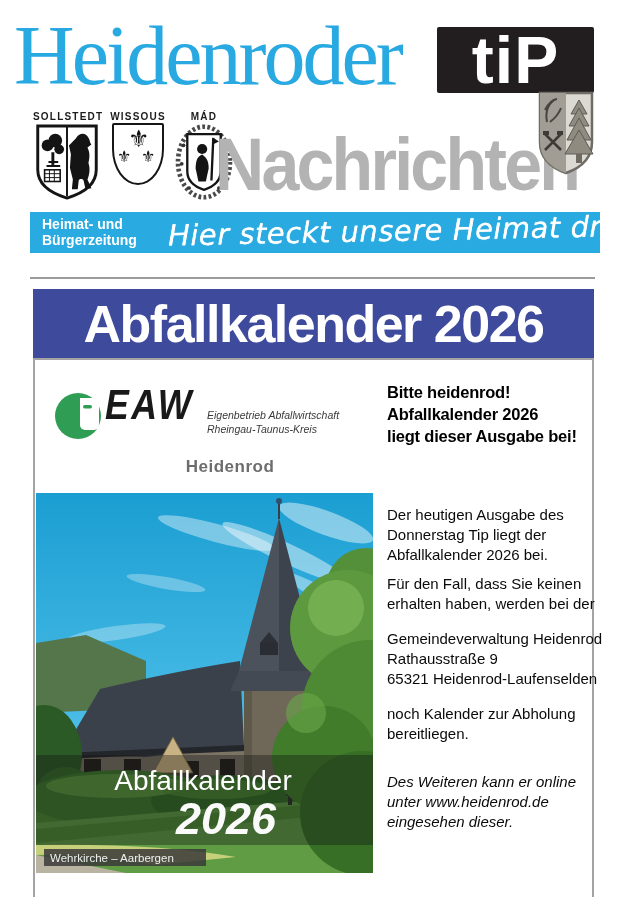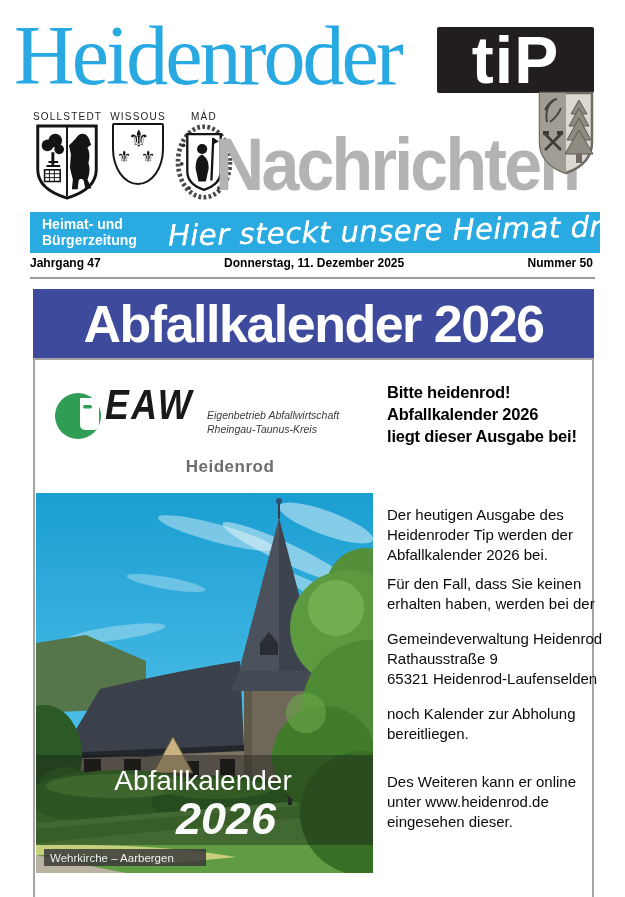--- a/index.html
+++ b/index.html
@@ -7,21 +7,21 @@
         font-family:"Liberation Sans",sans-serif;color:#111;padding-left:8px;}
   .abs{position:absolute;}
 
   
   .mast-title{left:14px;top:14px;font-family:"Liberation Serif",serif;
     font-size:84px;line-height:1;color:#29a9e1;letter-spacing:-3px;white-space:nowrap;}
   .tip-logo{left:437px;top:27px;width:157px;height:66px;background:#221e1f;border-radius:2px;
     display:flex;align-items:center;justify-content:center;}
   .tip-logo span{color:#fff;font-weight:900;font-size:66px;letter-spacing:1px;line-height:1;}
   .crest{text-align:center;}
-  .crest-label{font-size:10px;letter-spacing:1.2px;color:#1c1c1c;margin-bottom:1px;white-space:nowrap;}
+  .crest-label{font-size:10px;letter-spacing:1.2px;color:#1c1c1c;margin-bottom:1px;white-space:nowrap;font-weight:bold;}
   .mast-sub{left:215px;top:128px;font-size:74px;font-weight:bold;color:#b3b3b3;
     letter-spacing:-3px;line-height:1;transform:scaleX(.92);transform-origin:left;white-space:nowrap;}
   .hr-crest{left:537px;top:90px;}
 
   .blue-bar{left:30px;top:212px;width:570px;height:41px;background:#29abe2;}
   .tagline{left:12px;top:4px;color:#fff;font-weight:bold;font-size:14px;line-height:16px;}
   .slogan{left:138px;top:2px;width:440px;color:#fff;font-size:29px;font-style:italic;
     font-family:"DejaVu Sans",sans-serif;transform:rotate(-1.2deg);letter-spacing:.5px;
     text-shadow:0 0 .7px #fff;white-space:nowrap;}
 
@@ -38,21 +38,21 @@
   .content-box{left:33px;top:358px;width:561px;height:654px;border:2px solid #a3a3a3;
     box-sizing:border-box;background:#fff;}
   .eaw-acronym{left:70px;top:24px;font-size:42px;font-weight:bold;font-style:italic;
     letter-spacing:3px;color:#191919;transform:scaleX(.85);transform-origin:left;line-height:1;}
   .eaw-org{left:172px;top:48px;font-size:10.5px;font-style:italic;color:#3a3a3a;line-height:14px;}
   .eaw-town{left:45px;top:97px;width:300px;text-align:center;font-size:17px;font-weight:bold;
     color:#6d6d6d;letter-spacing:.5px;}
   .notice{left:352px;top:21px;font-size:16.5px;font-weight:bold;line-height:22px;color:#000;
     letter-spacing:-.2px;white-space:nowrap;}
   .body-par{left:352px;width:238px;font-size:15px;line-height:20px;color:#0a0a0a;white-space:nowrap;}
-  .p1{top:145px;} .p2{top:214px;} .p3{top:269px;} .p4{top:344px;} .p5{top:412px;}
+  .p1{top:145px;} .p2{top:214px;} .p3{top:269px;} .p4{top:344px;} .p5{top:412px;font-style:italic;}
   .photo{left:1px;top:133px;width:337px;height:380px;}
 
   
   .shield-css{width:52px;height:62px;border:2.5px solid #161616;box-sizing:border-box;
     border-radius:2px 2px 50% 50%/2px 2px 58% 58%;position:relative;background:#fff;margin:0 auto;}
   .fleur{position:absolute;color:#141414;line-height:1;}
   .fleur-big{font-size:24px;left:14px;top:2px;}
   .fleur-l{font-size:16px;left:3px;top:24px;}
   .fleur-r{font-size:16px;left:27px;top:24px;}
 </style>
@@ -129,25 +129,20 @@
   </svg>
 
   <div class="abs blue-bar">
     <div class="abs tagline">
       <div>Heimat- und</div>
       <div>Bürgerzeitung</div>
     </div>
     <div class="abs slogan">Hier steckt unsere Heimat drin!</div>
   </div>
 
-  <div class="abs dateline">
-    <span>Jahrgang 47</span>
-    <span>Donnerstag, 11. Dezember 2025</span>
-    <span>Nummer 50</span>
-  </div>
   <div class="abs rule"></div>
 
   <div class="abs banner">
     <span>Abfallkalender 2026</span>
   </div>
 
   <div class="abs content-box">
 
     <svg class="abs" style="left:19px;top:28px;" width="52" height="56" viewBox="0 0 52 56">
       <circle cx="24" cy="28" r="23" fill="#2f9e54"></circle>
@@ -162,21 +157,21 @@
     </div>
 
     <div class="abs notice">
       <div>Bitte heidenrod!</div>
       <div>Abfallkalender 2026</div>
       <div>liegt dieser Ausgabe bei!</div>
     </div>
 
     <div class="abs body-par p1">
       <div>Der heutigen Ausgabe des</div>
-      <div>Heidenroder Tip werden der</div>
+      <div>Donnerstag Tip liegt der</div>
       <div>Abfallkalender 2026 bei.</div>
     </div>
     <div class="abs body-par p2">
       <div>Für den Fall, dass Sie keinen</div>
       <div>erhalten haben, werden bei der</div>
     </div>
     <div class="abs body-par p3">
       <div>Gemeindeverwaltung Heidenrod</div>
       <div>Rathausstraße 9</div>
       <div>65321 Heidenrod-Laufenselden</div>

